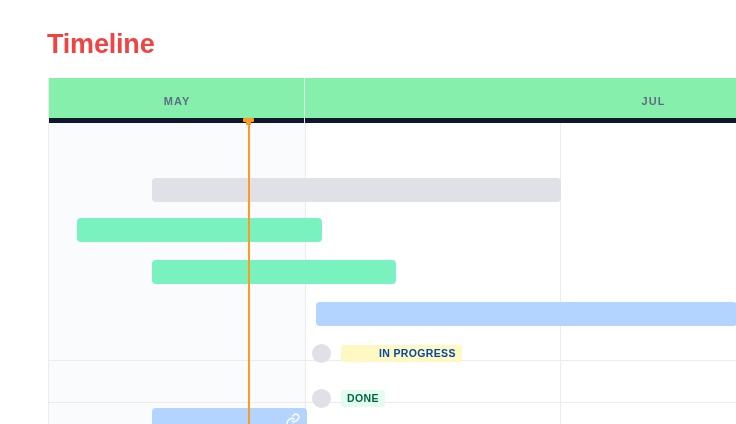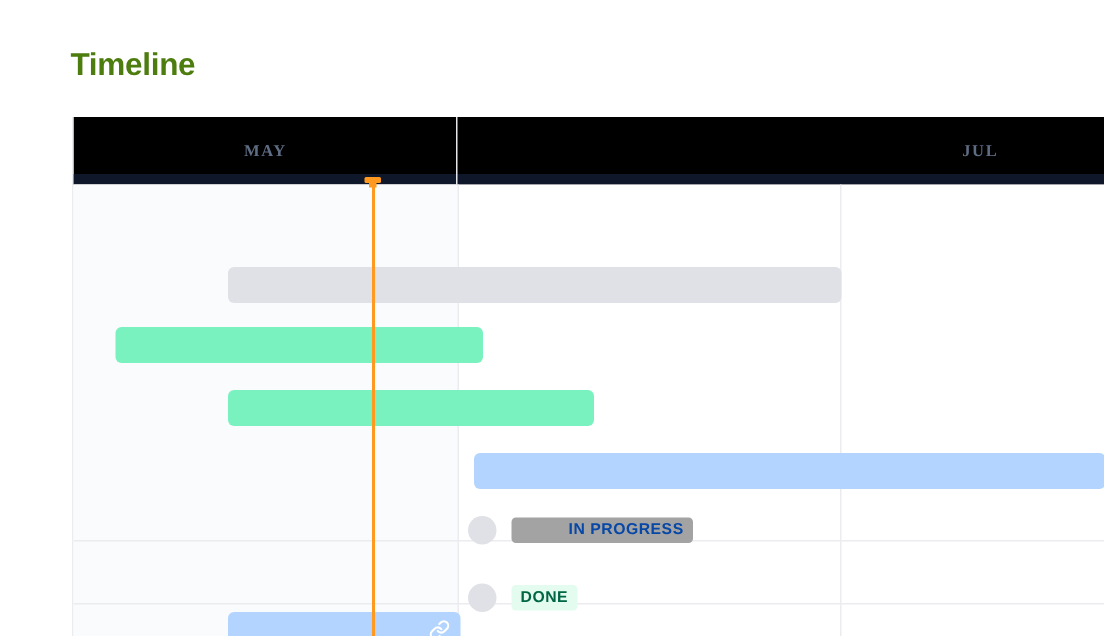--- a/index.html
+++ b/index.html
@@ -12,23 +12,23 @@
     overflow: hidden;
   }
 
   #page { position: relative; width: 736px; height: 424px; background: #ffffff; }
 
   
   .page-title {
     position: absolute;
     left: 47px;
     top: 31px;
-    font-size: 21px;
+    font-size: 27px;
     font-weight: bold;
-    color: #4d7c0f;
+    color: #ef4444;
     letter-spacing: -0.2px;
     line-height: 26px;
   }
 
   
   .timeline {
     position: absolute;
     left: 48px;
     top: 78px;
     width: 688px;
@@ -37,23 +37,22 @@
     background: #ffffff;
     overflow: hidden;
   }
 
   
   .tl-header {
     position: absolute;
     left: 0; top: 0;
     width: 688px;
     height: 45px;
-    background: #000000;
-    border-bottom: 7px solid #0f172a;
-    font-family: Liberation Serif, serif;
+    background: #86efac;
+    border-bottom: 5px solid #0f172a;
   }
   .tl-month {
     position: absolute;
     top: 0;
     height: 45px;
     display: flex;
     align-items: center;
     justify-content: center;
     font-size: 11px;
     font-weight: bold;
@@ -167,21 +166,21 @@
   }
   .badge {
     display: inline-block;
     padding: 3px 6px 3px 6px;
     border-radius: 3px;
     font-size: 10.5px;
     font-weight: bold;
     letter-spacing: 0.35px;
     line-height: 11px;
   }
-  .badge.inprogress { background: #a3a3a3; color: #0747a6; padding-left: 38px; }
+  .badge.inprogress { background: #fef9c3; color: #0747a6; padding-left: 38px; }
   .badge.done       { background: #e3fcef; color: #006644; }
 
   
   .connectors {
     position: absolute;
     left: 0; top: 0;
     width: 688px; height: 346px;
     pointer-events: none;
     overflow: visible;
   }

